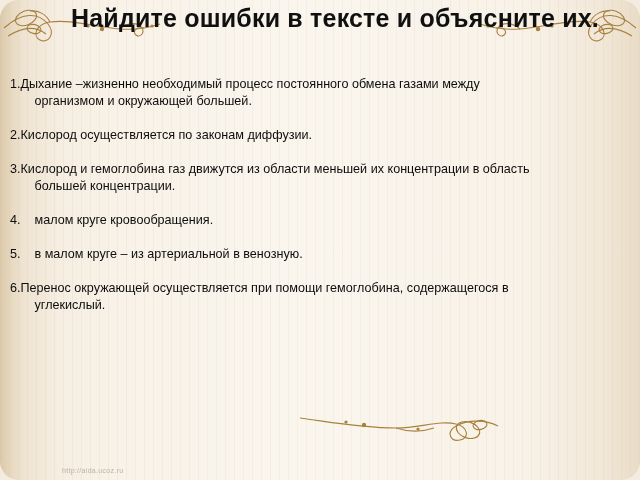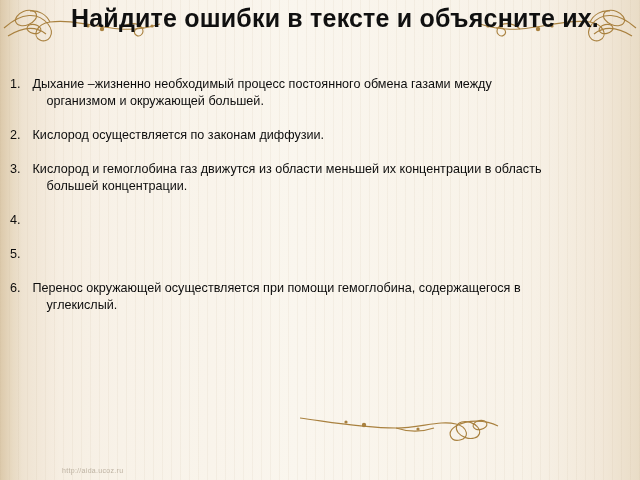--- a/index.html
+++ b/index.html
@@ -22,20 +22,21 @@
       linear-gradient(to right,
         #e7d9c3 0px,
         #efe4d3 26px,
         #f6eee2 60px,
         #f8f2e8 120px,
         #faf6ee 300px,
         #f8f2e8 520px,
         #f2e8d9 600px,
         #e9dcc6 640px);
     overflow: hidden;
+    border-radius: 19px;
   }
   .slide::before {
     content: "";
     position: absolute;
     left: 0; top: 0; bottom: 0;
     width: 22px;
     background: linear-gradient(to right, #d9c5a4, #e8dac2 60%, rgba(240,232,216,0));
     opacity: .8;
   }
   .paper-lines {
@@ -101,21 +102,20 @@
     margin-bottom: 17px;
     display: flex;
     align-items: flex-start;
   }
   .item .num {
     flex: 0 0 auto;
     white-space: pre;
   }
   .item .txt {
     flex: 1 1 auto;
-    margin-left: 12px;
   }
   .item .txt .cont {
     display: block;
     padding-left: 14px;
   }
 
   .footer-url {
     position: absolute;
     left: 62px;
     bottom: 6px;
@@ -199,26 +199,28 @@
       <span class="num">3.</span>
       <span class="txt">
         <span>Кислород и гемоглобина газ движутся из области меньшей их концентрации в область</span>
         <span class="cont">большей концентрации.</span>
       </span>
     </div>
 
     <div class="item">
       <span class="num">4.</span>
       <span class="txt">
+        <span class="cont">малом круге кровообращения.</span>
       </span>
     </div>
 
     <div class="item">
       <span class="num">5.</span>
       <span class="txt">
+        <span class="cont">в малом круге – из артериальной в венозную.</span>
       </span>
     </div>
 
     <div class="item">
       <span class="num">6.</span>
       <span class="txt">
         <span>Перенос окружающей осуществляется при помощи гемоглобина, содержащегося в</span>
         <span class="cont">углекислый.</span>
       </span>
     </div>

